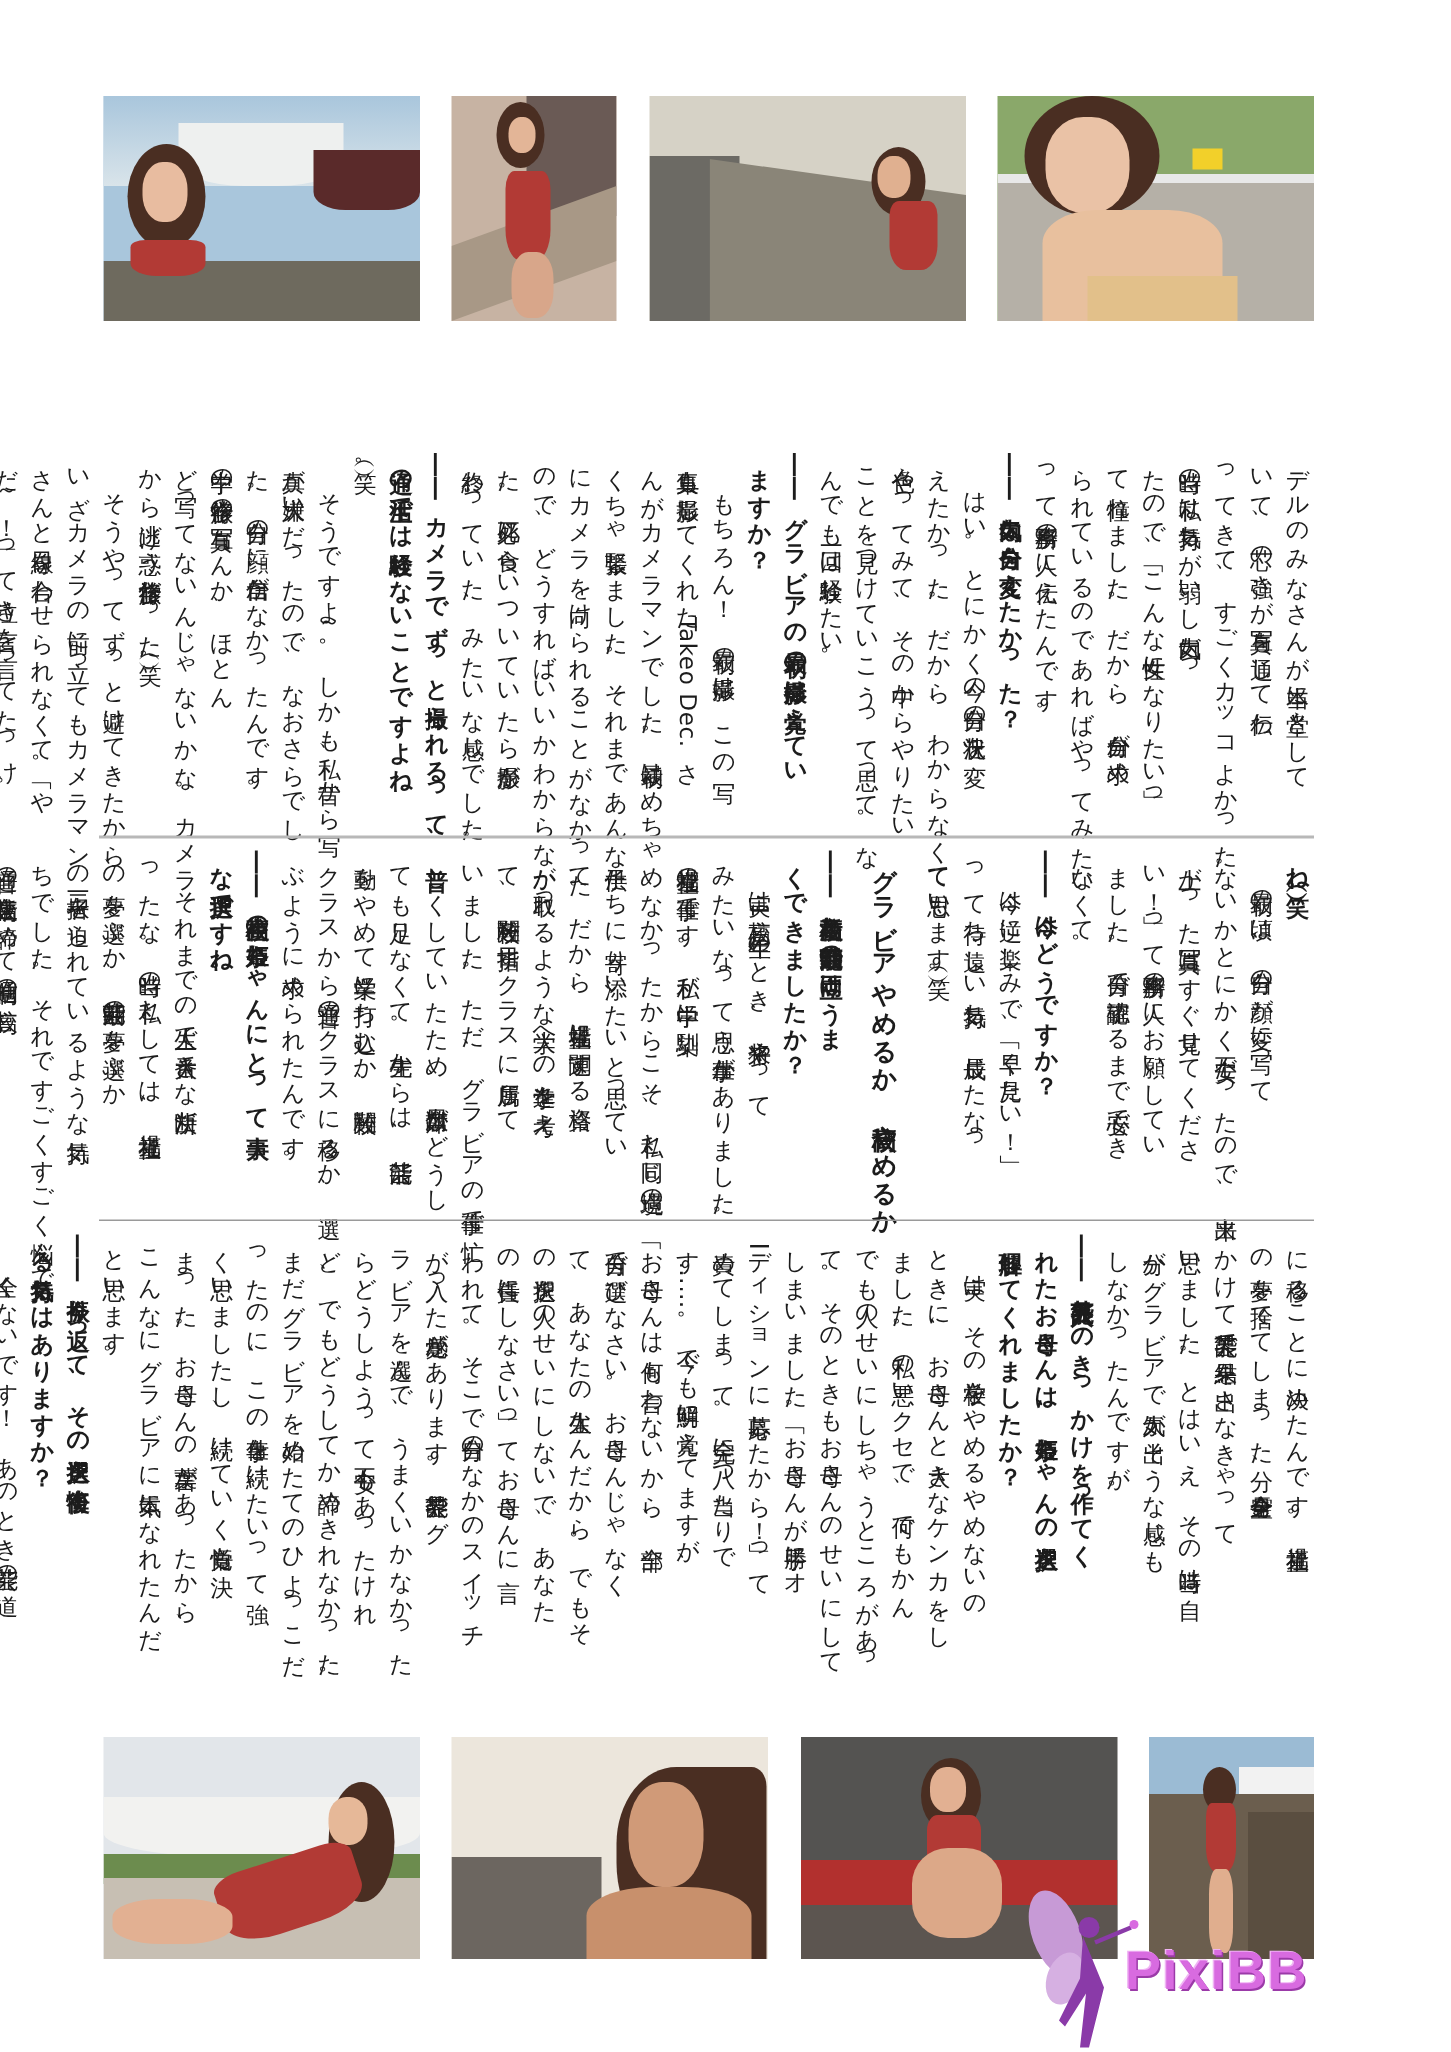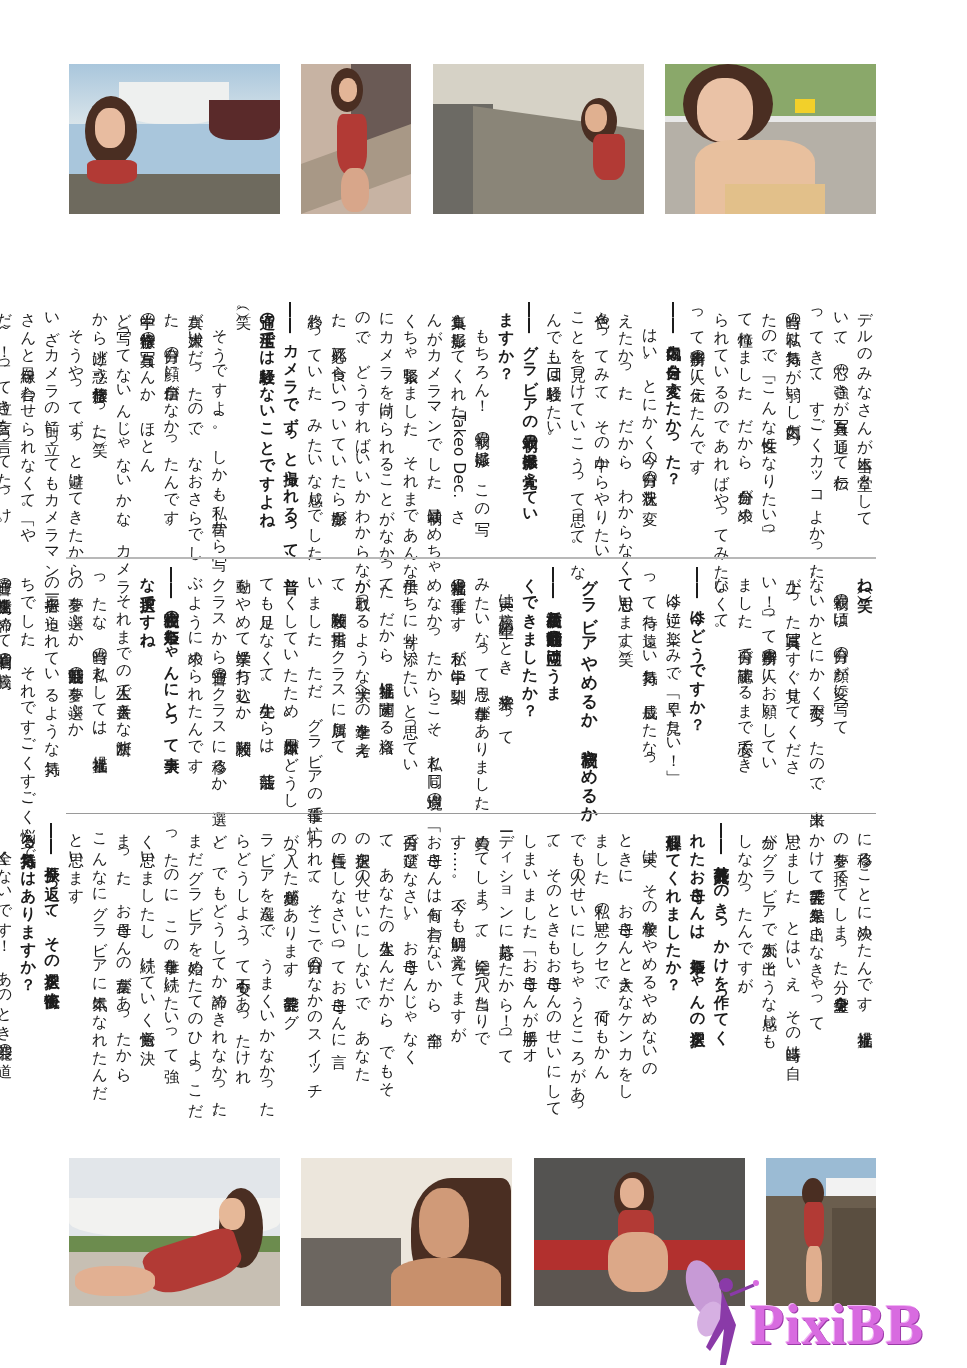--- a/index.html
+++ b/index.html
@@ -31,21 +31,21 @@
   .sep {
     position: absolute; left: 66px; width: 810px; height: 2px; background: #b8b8b8;
   }
   .sep.thin { height: 1px; background: #9a9a9a; }
 
   .watermark {
     position: absolute; left: 680px; top: 1255px; width: 287px; height: 113px;
   }
   .wm-text {
     position: absolute; left: 70px; top: 38px;
-    font-family: Liberation Serif, serif; font-weight: bold; font-size: 56px;
+    font-family: Liberation Sans, sans-serif; font-weight: bold; font-size: 36px;
     color: #d86be0; letter-spacing: 1px;
     text-shadow: 1px 1px 0 #9b3aa8, -1px -1px 0 #f0b4f4;
   }
 </style>
 </head>
 <body>
 
 <div class="photo-row" style="top:0;">
   <div class="photo" style="left:69px; top:64px; width:211px; height:150px; background:#a9c6dc;">
     <div class="sky" style="height:60px; background:linear-gradient(#a9c6dc,#d9e4ea);"></div>

